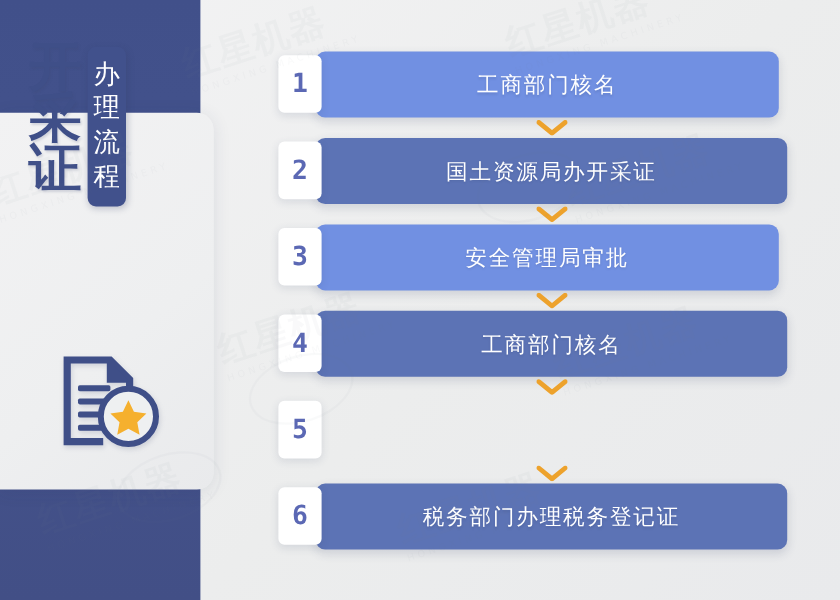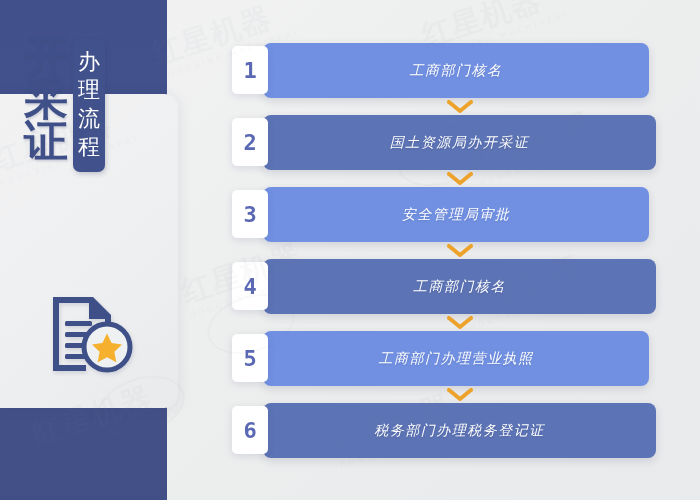--- a/index.html
+++ b/index.html
@@ -175,25 +175,24 @@
     height: 55px;
     border-radius: 8px;
     display: flex;
     align-items: center;
     justify-content: center;
     box-shadow: 0 3px 8px rgba(50, 60, 100, 0.16);
     z-index: 1;
   }
   .step-bar span {
     color: #ffffff;
-    font-size: 14px;
+    font-size: 18px;
     letter-spacing: 1.5px;
     text-shadow: 0 1px 2px rgba(40, 50, 90, 0.18);
     white-space: nowrap;
-    font-style: italic;
   }
   .tone-light { background: #7190e2; width: 386px; }
   .tone-dark  { background: #5c73b5; width: 393px; }
 
   
   .chevron {
     position: absolute;
     left: 0;
     width: 430px;
     height: 17px;
@@ -323,23 +322,20 @@
         <div class="step-badge">
           <span>4</span>
         </div>
         <div class="chevron chev-pos">
           <svg width="26" height="13" viewBox="0 0 26 13" xmlns="http://www.w3.org/2000/svg">
             <path d="M2 2 L13 11 L24 2" fill="none" stroke="#eda22c" stroke-width="4" stroke-linecap="round" stroke-linejoin="round"></path>
           </svg>
         </div>
       </div>
       <div class="flow-row">
-        <div class="step-bar tone-light">
-          <span>工商部门办理营业执照</span>
-        </div>
         <div class="step-badge">
           <span>5</span>
         </div>
         <div class="chevron chev-pos">
           <svg width="26" height="13" viewBox="0 0 26 13" xmlns="http://www.w3.org/2000/svg">
             <path d="M2 2 L13 11 L24 2" fill="none" stroke="#eda22c" stroke-width="4" stroke-linecap="round" stroke-linejoin="round"></path>
           </svg>
         </div>
       </div>
       <div class="flow-row">

